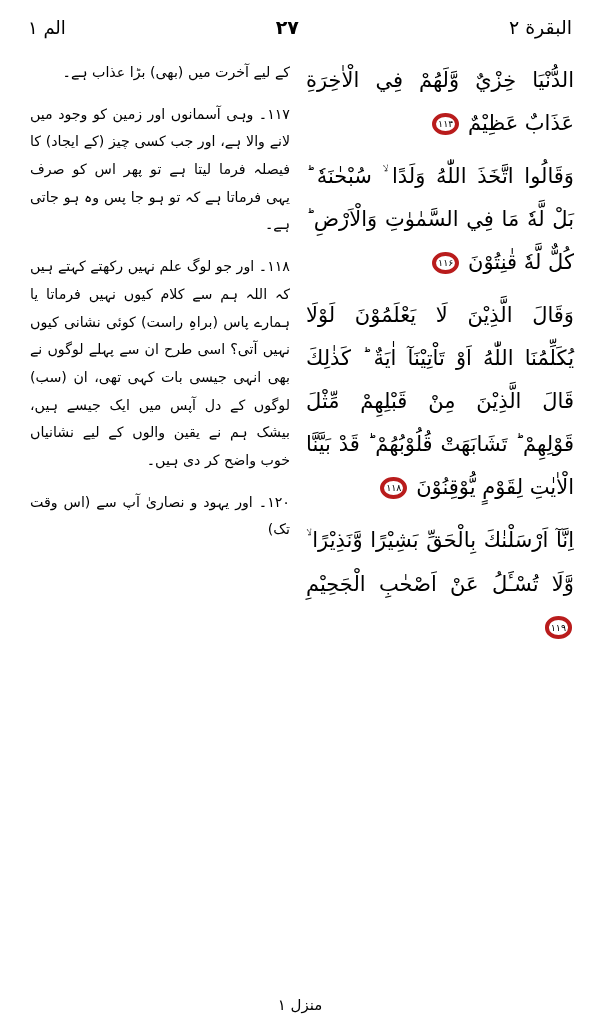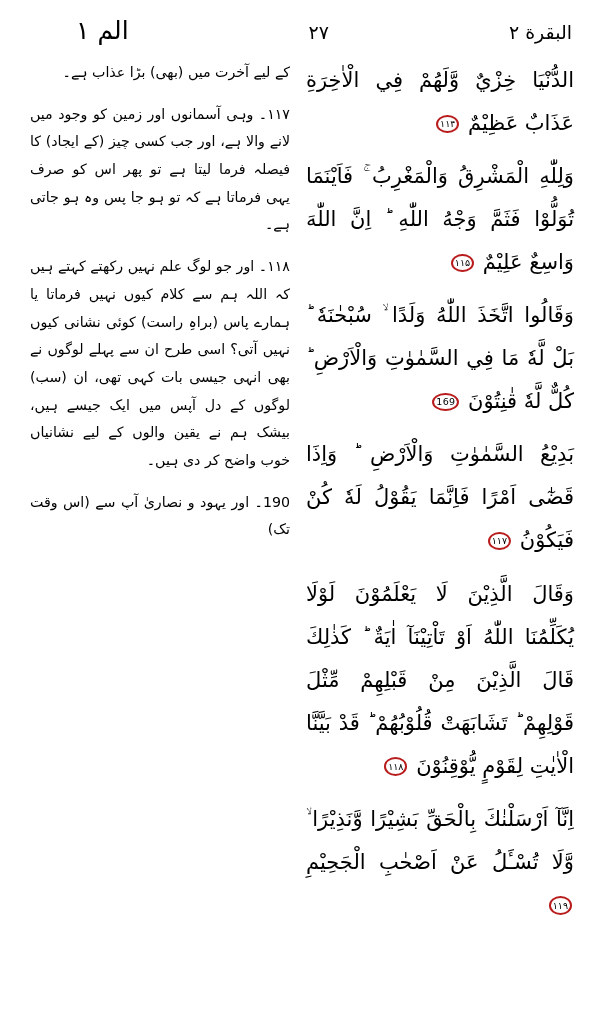--- a/index.html
+++ b/index.html
@@ -37,25 +37,24 @@
     font-family: "DejaVu Sans", sans-serif;
     direction: rtl;
     white-space: nowrap;
   }
   .hdr-surah {
     font-size: 19px;
     letter-spacing: 0.5px;
   }
   .hdr-page {
     font-size: 19px;
-    font-weight: 400;
+    font-weight: 700;
   }
   .hdr-juz {
-    font-size: 25px;
-    margin-left: 48px;
+    font-size: 18px;
   }
 
   .rule {
     height: 1px;
     background: #000;
     margin: 4px 2px 0 2px;
     opacity: 0;
   }
 
   
@@ -92,21 +91,21 @@
   }
   .u-para:first-child { margin-top: 0; }
 
   .a-para {
     margin: 0 0 10px 0;
     letter-spacing: 0.3px;
   }
 
   .ayah-num {
     display: inline-block;
-    border: 2px solid #b91c1c;
+    border: 4px solid #b91c1c;
     border-radius: 50%;
     font-size: 9.5px;
     line-height: 1;
     padding: 2.5px 2px 2.5px 2px;
     min-width: 19px;
     text-align: center;
     vertical-align: 3px;
     margin: 0 2px;
     font-family: "DejaVu Sans", sans-serif;
   }
@@ -134,46 +133,41 @@
   </div>
 
   <div class="rule"></div>
 
   <div class="columns">
 
     <div class="col col-urdu">
       <p class="u-para">کے لیے آخرت میں (بھی) بڑا عذاب ہے۔</p>
       <p class="u-para">۱۱۷۔ وہی آسمانوں اور زمین کو وجود میں لانے والا ہے، اور جب کسی چیز (کے ایجاد) کا فیصلہ فرما لیتا ہے تو پھر اس کو صرف یہی فرماتا ہے کہ تو ہو جا پس وہ ہو جاتی ہے۔</p>
       <p class="u-para">۱۱۸۔ اور جو لوگ علم نہیں رکھتے کہتے ہیں کہ اللہ ہم سے کلام کیوں نہیں فرماتا یا ہمارے پاس (براہِ راست) کوئی نشانی کیوں نہیں آتی؟ اسی طرح ان سے پہلے لوگوں نے بھی انہی جیسی بات کہی تھی، ان (سب) لوگوں کے دل آپس میں ایک جیسے ہیں، بیشک ہم نے یقین والوں کے لیے نشانیاں خوب واضح کر دی ہیں۔</p>
-      <p class="u-para">190۔ اور یہود و نصاریٰ آپ سے (اس وقت تک)</p>
+      <p class="u-para">۱۲۰۔ اور یہود و نصاریٰ آپ سے (اس وقت تک)</p>
     </div>
 
     <div class="col col-arabic">
       <p class="a-para">
         <span>الدُّنْيَا خِزْيٌ وَّلَهُمْ فِي الْاٰخِرَةِ عَذَابٌ عَظِيْمٌ</span>
         <span class="ayah-num">۱۱۴</span>
       </p>
       <p class="a-para">
-        <span>وَلِلّٰهِ الْمَشْرِقُ وَالْمَغْرِبُ ۚ فَاَيْنَمَا تُوَلُّوْا فَثَمَّ وَجْهُ اللّٰهِ ؕ اِنَّ اللّٰهَ وَاسِعٌ عَلِيْمٌ</span>
-        <span class="ayah-num">۱۱۵</span>
-      </p>
-      <p class="a-para">
         <span>وَقَالُوا اتَّخَذَ اللّٰهُ وَلَدًا ۙ سُبْحٰنَهٗ ؕ بَلْ لَّهٗ مَا فِي السَّمٰوٰتِ وَالْاَرْضِ ؕ كُلٌّ لَّهٗ قٰنِتُوْنَ</span>
-        <span class="ayah-num">169</span>
-      </p>
-      <p class="a-para">
-        <span>بَدِيْعُ السَّمٰوٰتِ وَالْاَرْضِ ؕ وَاِذَا قَضٰٓى اَمْرًا فَاِنَّمَا يَقُوْلُ لَهٗ كُنْ فَيَكُوْنُ</span>
-        <span class="ayah-num">۱۱۷</span>
+        <span class="ayah-num">۱۱۶</span>
       </p>
       <p class="a-para">
         <span>وَقَالَ الَّذِيْنَ لَا يَعْلَمُوْنَ لَوْلَا يُكَلِّمُنَا اللّٰهُ اَوْ تَاْتِيْنَآ اٰيَةٌ ؕ كَذٰلِكَ قَالَ الَّذِيْنَ مِنْ قَبْلِهِمْ مِّثْلَ قَوْلِهِمْ ؕ تَشَابَهَتْ قُلُوْبُهُمْ ؕ قَدْ بَيَّنَّا الْاٰيٰتِ لِقَوْمٍ يُّوْقِنُوْنَ</span>
         <span class="ayah-num">۱۱۸</span>
       </p>
       <p class="a-para">
         <span>اِنَّآ اَرْسَلْنٰكَ بِالْحَقِّ بَشِيْرًا وَّنَذِيْرًا ۙ وَّلَا تُسْـَٔلُ عَنْ اَصْحٰبِ الْجَحِيْمِ</span>
         <span class="ayah-num">۱۱۹</span>
       </p>
     </div>
 
   </div>
 
+  <div class="footer">
+    <span>منزل ۱</span>
+  </div>
 
 </div>
 
 </body></html>

